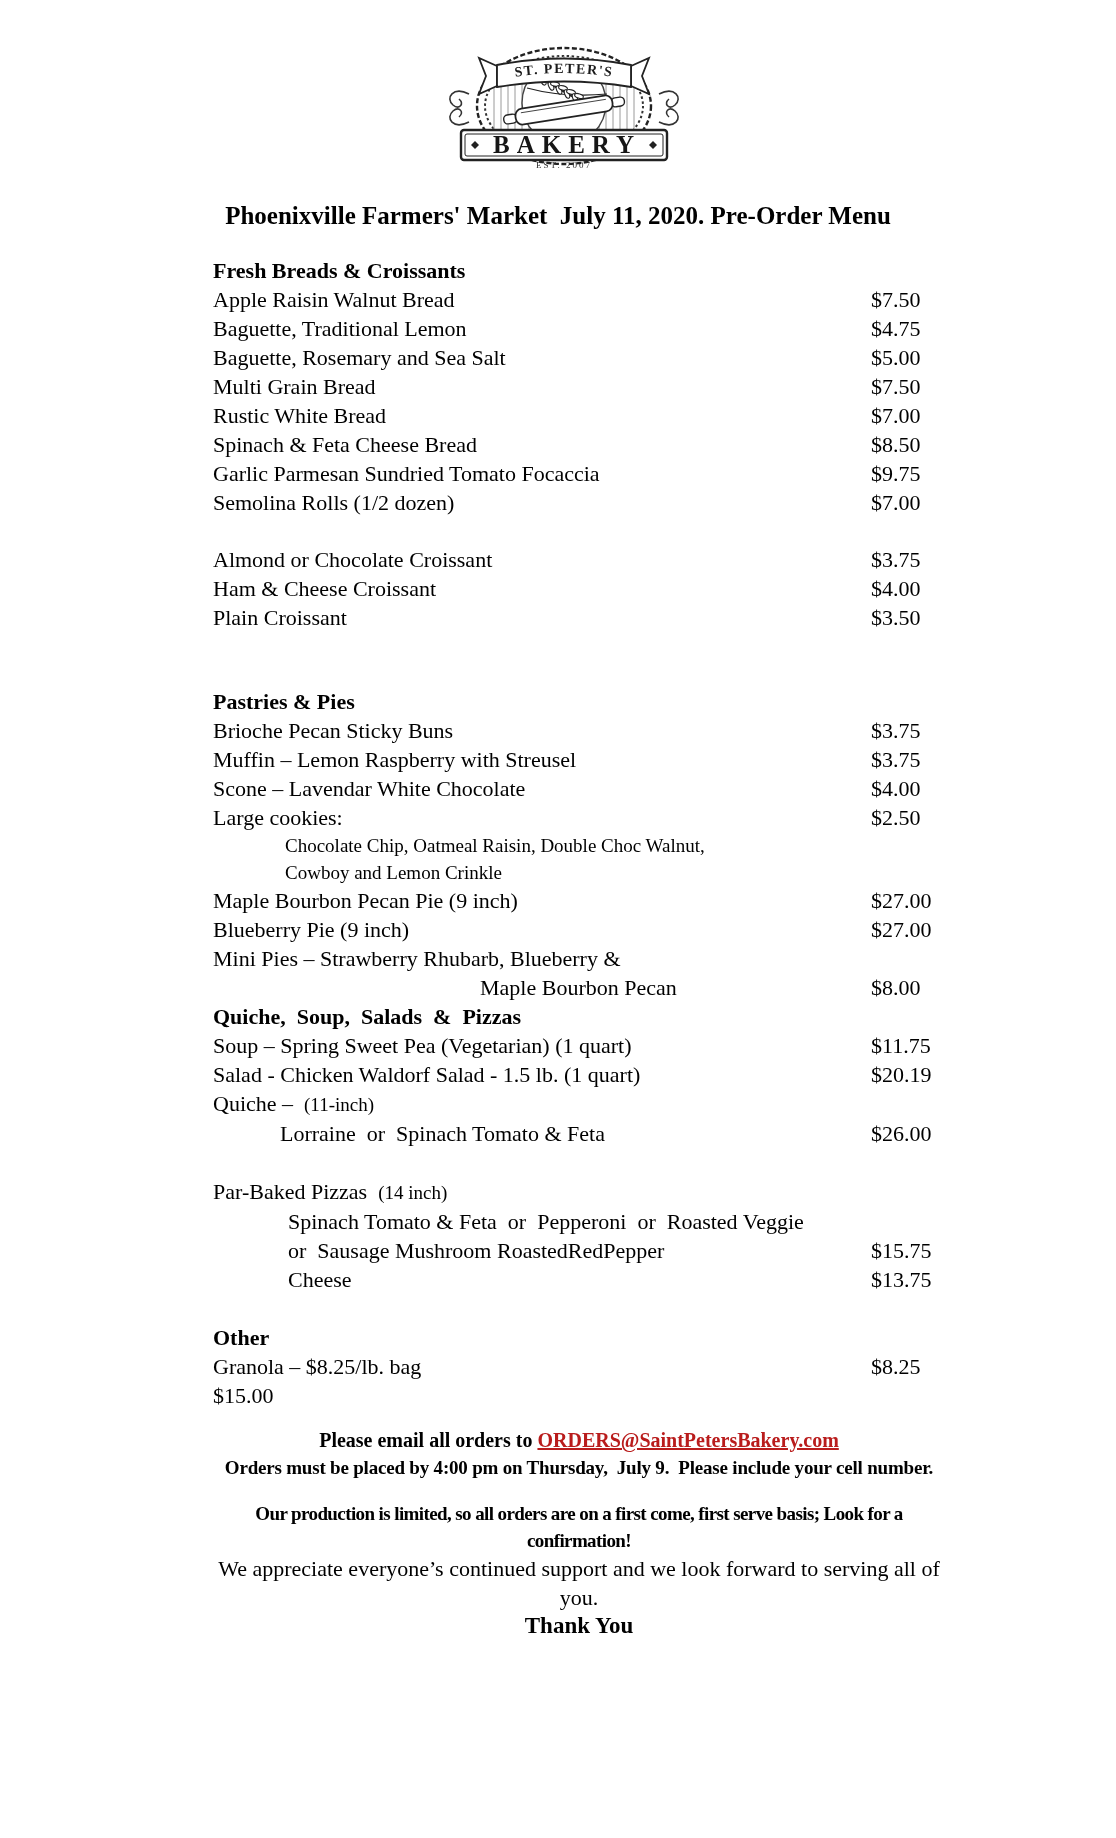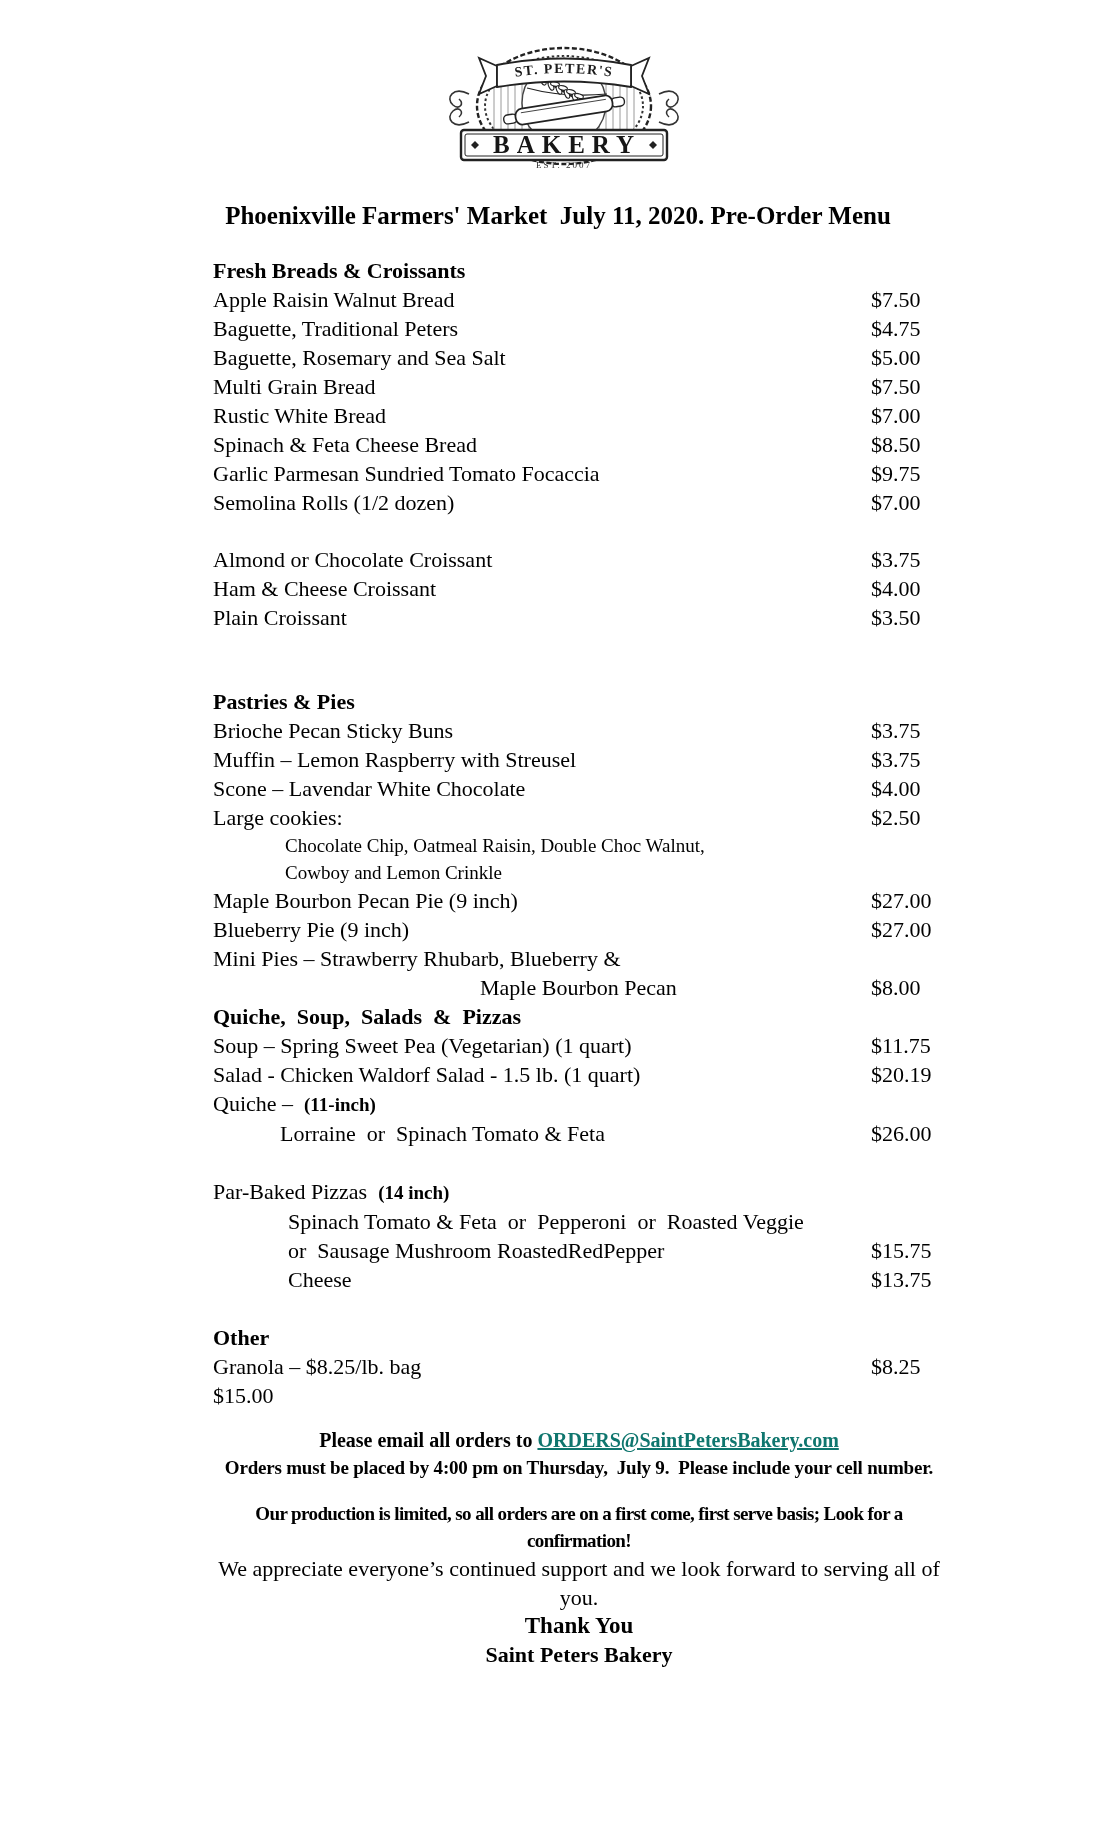--- a/index.html
+++ b/index.html
@@ -38,31 +38,31 @@
   }
   .row{
     display:flex;
     font-size:22px;
     line-height:29px;
     gap:32px;
   }
   .row .name{flex:1;white-space:pre-wrap;}
   .row .price{width:74px;text-align:left;white-space:nowrap;}
   .row.note{font-size:19px;line-height:27px;}
-  .small{font-size:19px;font-weight:bold;}
+  .small{font-size:19px;}
   
   .footer{margin-top:17px;text-align:center;}
   .f-line{white-space:pre-wrap;}
   .f-email{font-weight:bold;font-size:20px;line-height:27px;}
   .f-orders{font-weight:bold;font-size:19px;line-height:27px;letter-spacing:-0.2px;}
   .f-production{font-weight:bold;font-size:19px;line-height:27px;letter-spacing:-0.6px;margin-top:19px;}
   .f-appreciate{font-size:22px;line-height:29px;}
   .f-thanks{font-weight:bold;font-size:23px;line-height:28px;}
   .f-bakery{font-weight:bold;font-size:22px;line-height:29px;}
-  a.email-link{color:#0f766e;text-decoration:underline;cursor:pointer;}
+  a.email-link{color:#b91c1c;text-decoration:underline;cursor:pointer;}
   .spacer{width:100%;}
 </style>
 </head>
 <body>
 
 <div class="page">
 
   <div class="logo-wrap">
     <svg width="250" height="124" viewBox="0 0 250 124" aria-hidden="true">
       <defs>
@@ -160,21 +160,21 @@
   <h1 class="doc-title">Phoenixville Farmers' Market  July 11, 2020. Pre-Order Menu</h1>
 
   <div class="content">
     <div class="menu">
         <div class="heading">Fresh Breads &amp; Croissants</div>
         <div class="row">
           <span class="name">Apple Raisin Walnut Bread</span>
           <span class="price">$7.50</span>
         </div>
         <div class="row">
-          <span class="name">Baguette, Traditional Peters</span>
+          <span class="name">Baguette, Traditional Lemon</span>
           <span class="price">$4.75</span>
         </div>
         <div class="row">
           <span class="name">Baguette, Rosemary and Sea Salt</span>
           <span class="price">$5.00</span>
         </div>
         <div class="row">
           <span class="name">Multi Grain Bread</span>
           <span class="price">$7.50</span>
         </div>
@@ -293,17 +293,16 @@
           <span class="price">$15.00</span>
         </div>
       </div>
 
     <div class="footer">
       <div class="f-line f-email"><span>Please email all orders to </span><a class="email-link">ORDERS@SaintPetersBakery.com</a></div>
       <div class="f-line f-orders">Orders must be placed by 4:00 pm on Thursday,  July 9.  Please include your cell number.</div>
       <div class="f-line f-production">Our production is limited, so all orders are on a first come, first serve basis; Look for a confirmation!</div>
       <div class="f-line f-appreciate">We appreciate everyone’s continued support and we look forward to serving all of you.</div>
       <div class="f-line f-thanks">Thank You</div>
-      <div class="f-line f-bakery">Saint Peters Bakery</div>
     </div>
   </div>
 
 </div>
 
 </body></html>

